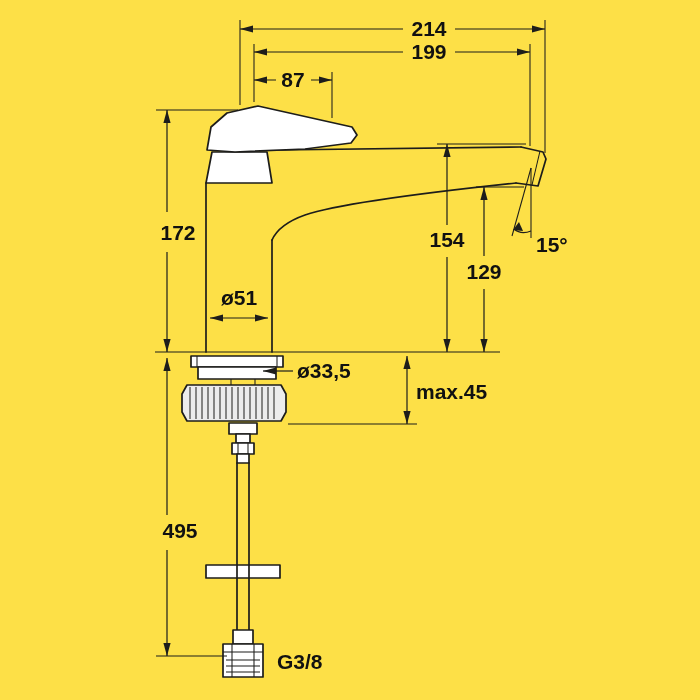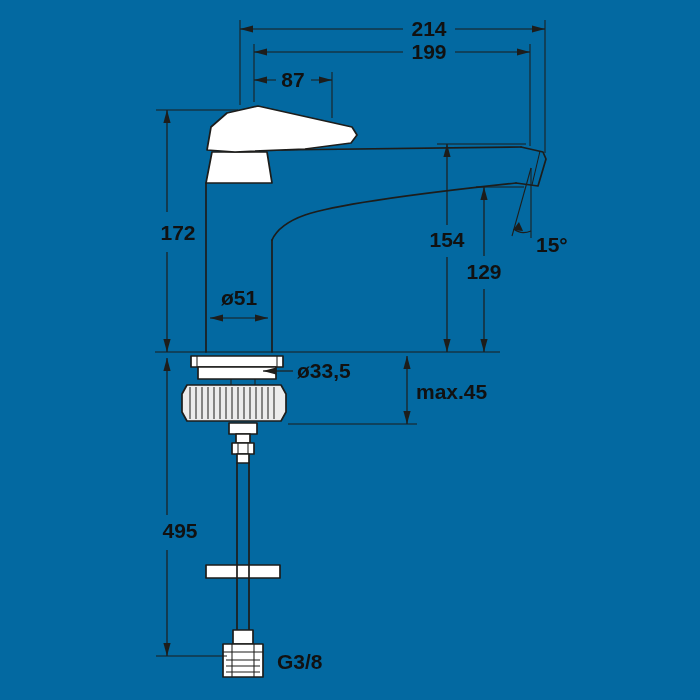--- a/index.html
+++ b/index.html
@@ -1,17 +1,17 @@
 <!DOCTYPE html>
 <html><head>
 <meta charset="utf-8">
 <style>
   html, body { margin: 0; padding: 0; background: #ffffff; }
   .canvas {
-    width: 700px; height: 700px; background: #0369a1;
+    width: 700px; height: 700px; background: #fde047;
     position: relative; overflow: hidden;
     font-family: "Liberation Sans", sans-serif;
   }
   svg { display: block; }
   .outline { fill: none; stroke: #1d1d1b; stroke-width: 1.7; stroke-linejoin: round; stroke-linecap: round; }
   .thin    { fill: none; stroke: #1d1d1b; stroke-width: 1.05; }
   .dim     { fill: none; stroke: #1d1d1b; stroke-width: 1.2; }
   .arrow   { fill: #1d1d1b; stroke: none; }
   .hatch   { stroke: #1d1d1b; stroke-width: 1; }
   .whitefill { fill: #ffffff; }

